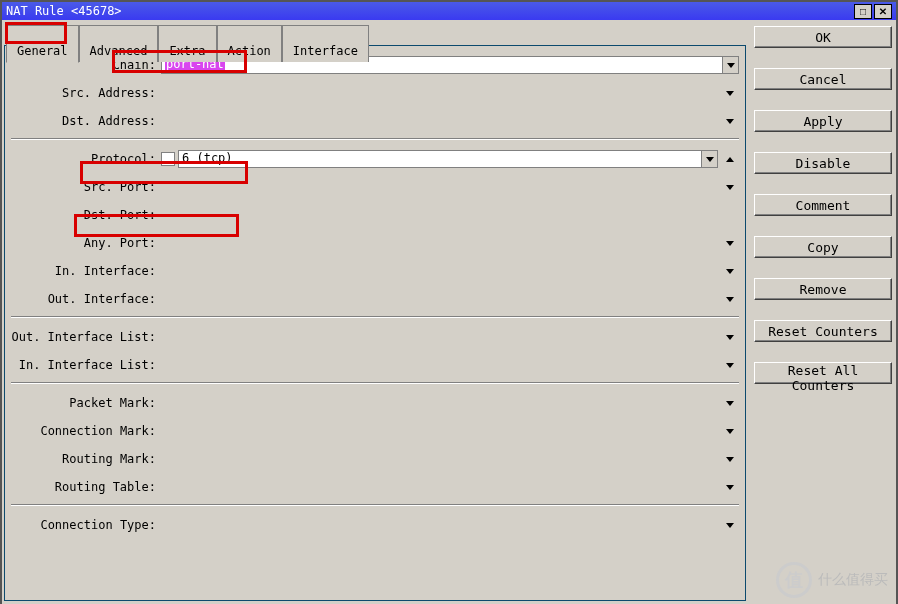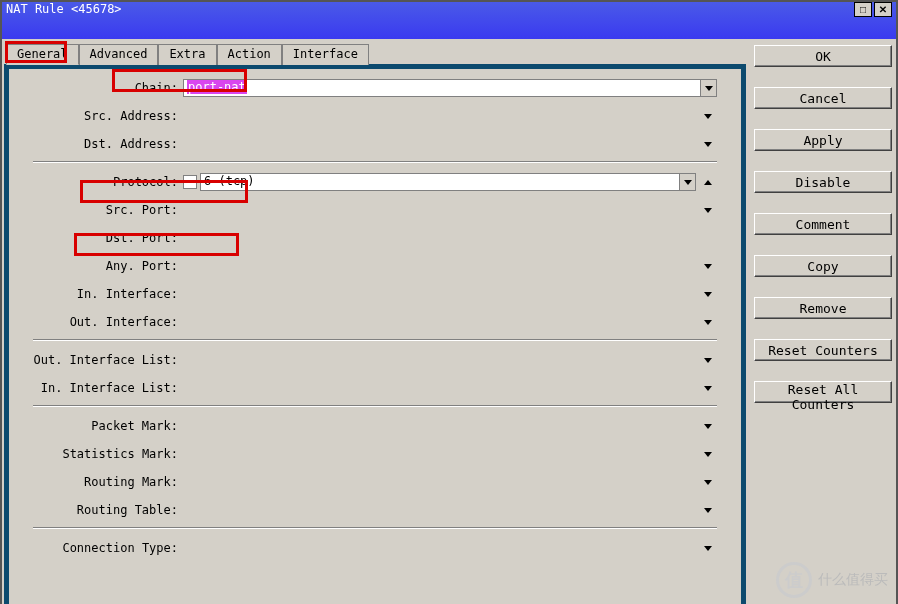--- a/index.html
+++ b/index.html
@@ -1,25 +1,25 @@
 <!DOCTYPE html>
 <html><head>
 <meta charset="utf-8">
 <style>
 *{box-sizing:border-box;margin:0;padding:0}
 body{font-family:"SimSun","NSimSun",monospace;font-size:12px;background:#fff;width:898px;height:604px;overflow:hidden;position:relative}
-.titlebar{background:linear-gradient(#4a5ae8,#3a3af0);color:#fff;height:37px;display:flex;padding:0 4px;font-size:12px}
+.titlebar{background:linear-gradient(#4a5ae8,#3a3af0);color:#fff;height:18px;display:flex;align-items:center;padding:8px 4px;font-size:12px}
 .titlebar-txt{flex:1}
 .tbtn{width:18px;height:15px;background:#d4d0c8;border:1px solid #000;display:inline-flex;align-items:center;justify-content:center;margin-left:2px;font-family:Arial;font-size:10px;font-weight:bold;color:#000}
 .body{display:flex;height:585px}
 .main{flex:1;background:#d4d0c8;padding:2px;position:relative}
 .tabs{display:flex;height:21px;margin:2px 2px 0 2px}
-.tab{padding:2px 10px;background:#d4d0c8;border:1px solid #808080;border-bottom:none;position:relative;top:1px;font-size:12px;cursor:pointer}
+.tab{padding:18px 10px;background:#d4d0c8;border:1px solid #808080;border-bottom:none;position:relative;top:1px;font-size:12px;cursor:pointer}
 .tab.active{background:#d4d0c8;border-bottom:1px solid #d4d0c8;z-index:2}
-.tabcontent{border:5px solid #0c4a6e;height:556px;padding:8px 24px;overflow:auto}
+.tabcontent{border:1px solid #0c4a6e;height:556px;padding:8px 6px;overflow:auto}
 .row{display:flex;align-items:center;height:22px;margin-bottom:6px}
 .lbl{width:150px;text-align:right;padding-right:5px;font-size:12px}
 .fieldwrap{flex:1;display:flex;align-items:center}
 .txtin{flex:1;height:18px;border:1px solid #808080;background:#fff;padding:0 3px;font-family:inherit;font-size:12px}
 .sel{flex:1;height:18px;border:1px solid #808080;background:#fff;padding:0 3px;font-family:inherit;font-size:12px}
 .ddbtn{width:17px;height:18px;background:#d4d0c8;border:1px solid #808080;display:inline-flex;align-items:center;justify-content:center;margin-left:-1px}
 .tri-d{width:0;height:0;border-left:4px solid transparent;border-right:4px solid transparent;border-top:5px solid #000}
 .tri-u{width:0;height:0;border-left:4px solid transparent;border-right:4px solid transparent;border-bottom:5px solid #000}
 .arrw{width:18px;display:inline-flex;align-items:center;justify-content:center;margin-left:3px}
 .ck{width:14px;height:14px;border:1px solid #808080;background:#fff;margin-right:3px}
@@ -171,21 +171,21 @@
         <div class="lbl">Packet Mark:</div>
         <div class="fieldwrap">
               <div style="flex:1"></div>
               <div class="arrw">
                 <div class="tri-d"></div>
               </div>
             </div>
       </div>
 
       <div class="row">
-        <div class="lbl">Statistics Mark:</div>
+        <div class="lbl">Connection Mark:</div>
         <div class="fieldwrap">
               <div style="flex:1"></div>
               <div class="arrw">
                 <div class="tri-d"></div>
               </div>
             </div>
       </div>
 
       <div class="row">
         <div class="lbl">Routing Mark:</div>

